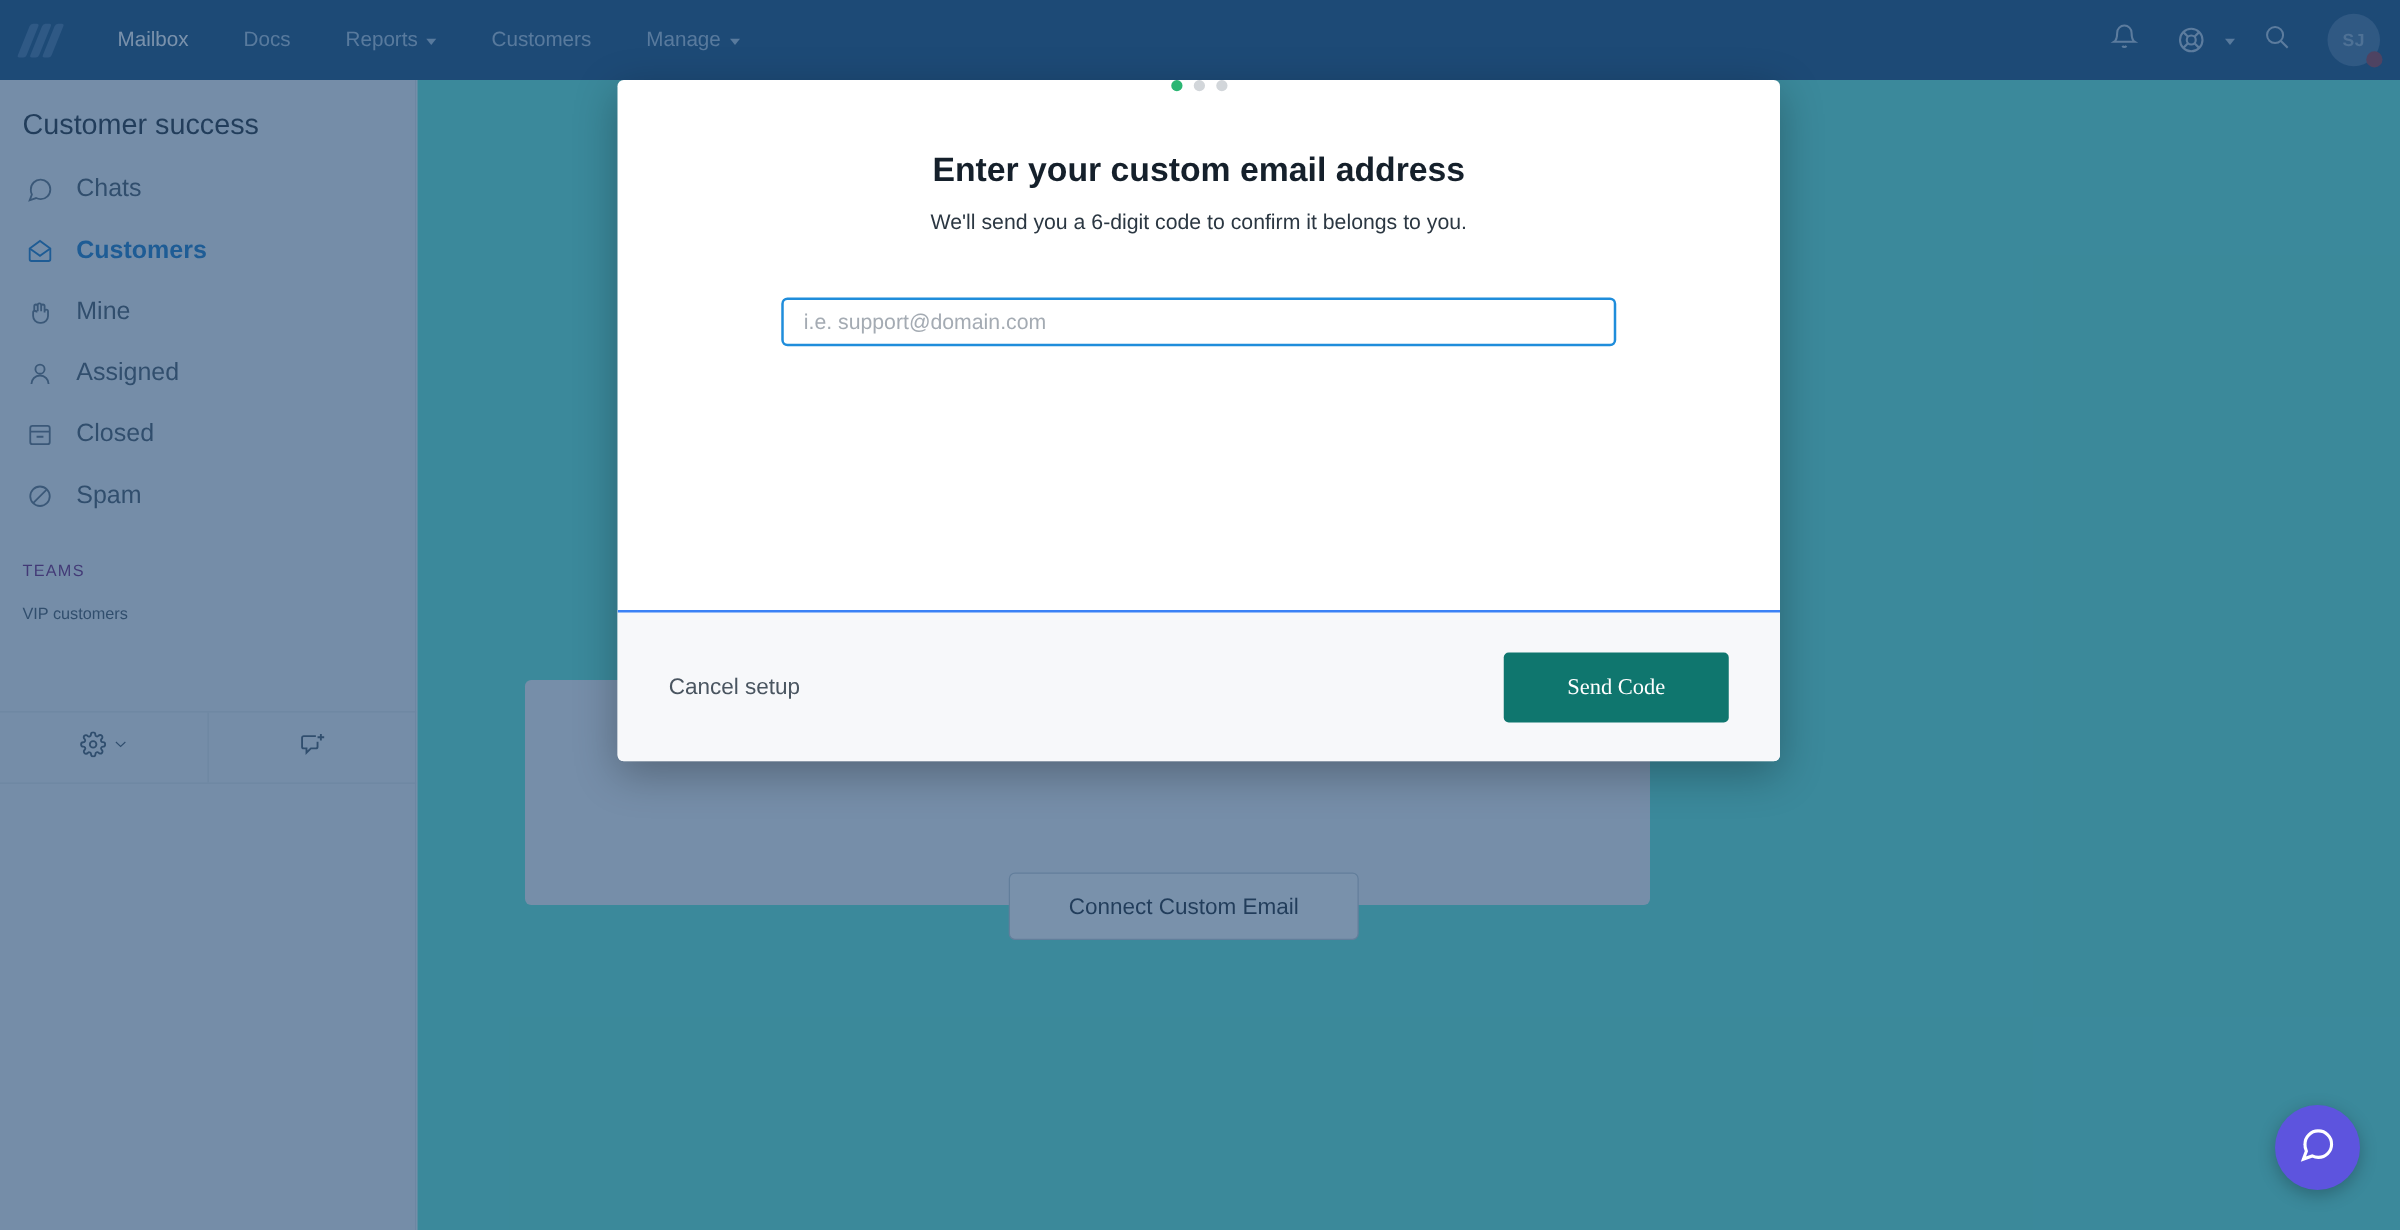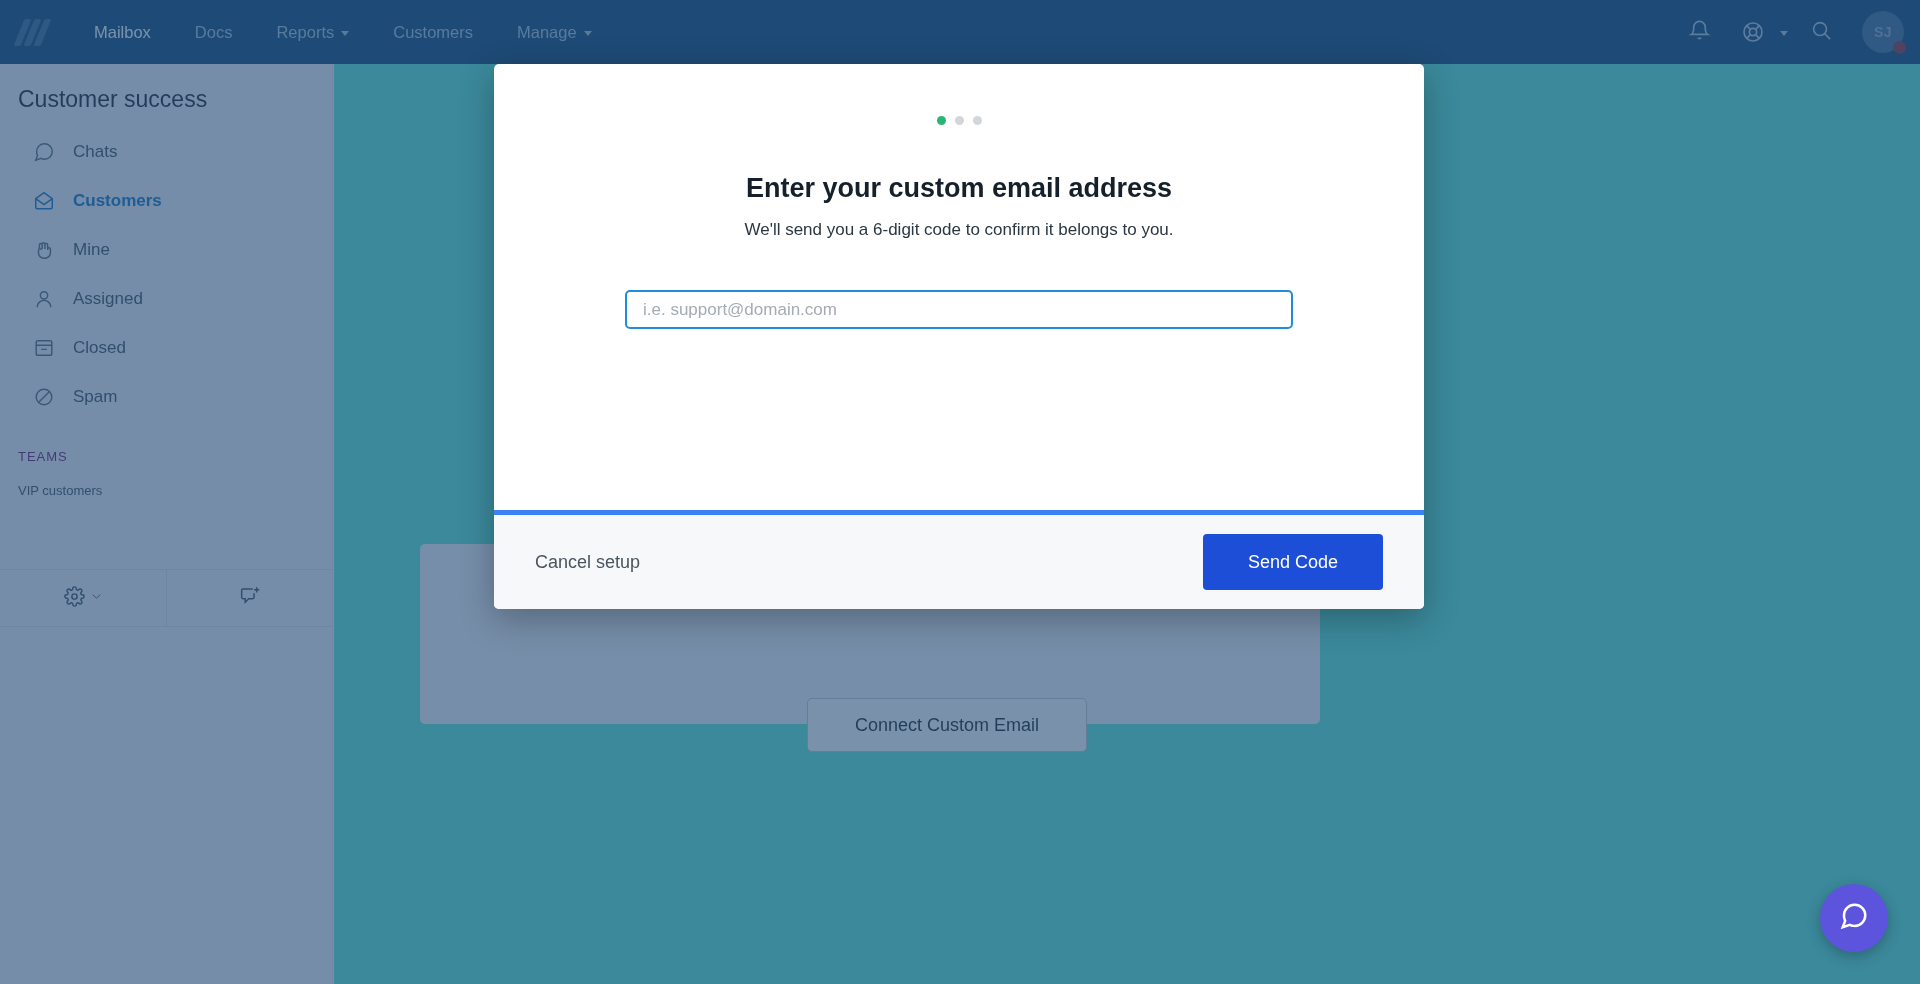--- a/index.html
+++ b/index.html
@@ -136,24 +136,24 @@
   .sidebar-title {
     font-size: 23px;
     color: #1b242e;
     padding: 22px 20px 14px 18px;
     font-weight: normal;
   }
   .side-item {
     display: flex;
     align-items: center;
     height: 49px;
-    padding-left: 32px;
+    padding-left: 20px;
     gap: 17px;
     cursor: pointer;
-    font-size: 17px;
+    font-size: 20px;
     color: #42505e;
   }
   .side-item .ico {
     width: 24px; height: 24px;
     display: flex; align-items: center; justify-content: center;
     flex: 0 0 24px;
   }
   .side-item .ico svg { stroke: #5c6b7a; fill: none; stroke-width: 1.6; }
   .side-item.active { color: #1173c4; font-weight: bold; }
   .side-item.active .ico svg { stroke: #1173c4; }
@@ -245,21 +245,20 @@
     background: #ffffff;
     border-radius: 5px;
     box-shadow: 0 10px 34px rgba(0,0,0,0.28);
     z-index: 40;
     display: flex;
     flex-direction: column;
     overflow: hidden;
   }
   .modal-body {
     flex: 1;
-    padding-top: 52px;
     text-align: center;
   }
   .steps {
     display: flex;
     justify-content: center;
     gap: 9px;
     margin-bottom: 48px;
   }
   .step-dot {
     width: 9px; height: 9px;
@@ -289,45 +288,45 @@
     padding: 0 16px;
     font-size: 17px;
     font-family: "Liberation Sans", "DejaVu Sans", sans-serif;
     color: #1b242e;
     outline: none;
     background: #ffffff;
   }
   .email-input::placeholder { color: #a4abb3; }
 
   .modal-footer {
-    height: 99px;
+    height: 121px;
     background: #f7f8fa;
-    border-top: 5px solid #3b82f6;
+    border-top: 2px solid #3b82f6;
     display: flex;
     align-items: center;
     justify-content: space-between;
     padding: 0 41px;
   }
   .cancel-link {
     font-size: 18px;
     color: #4a5560;
     cursor: pointer;
     background: none;
     border: none;
     font-family: "Liberation Sans", "DejaVu Sans", sans-serif;
   }
   .send-btn {
     width: 180px;
     height: 56px;
     border: none;
     border-radius: 4px;
-    background: #1d4ed8;
+    background: #0f766e;
     color: #ffffff;
     font-size: 18px;
-    font-family: Liberation Sans, sans-serif;
+    font-family: Liberation Serif, serif;
     cursor: default;
   }
 
   
   .beacon {
     position: absolute;
     right: 32px; bottom: 32px;
     width: 68px; height: 68px;
     border-radius: 50%;
     background: #5d54de;

